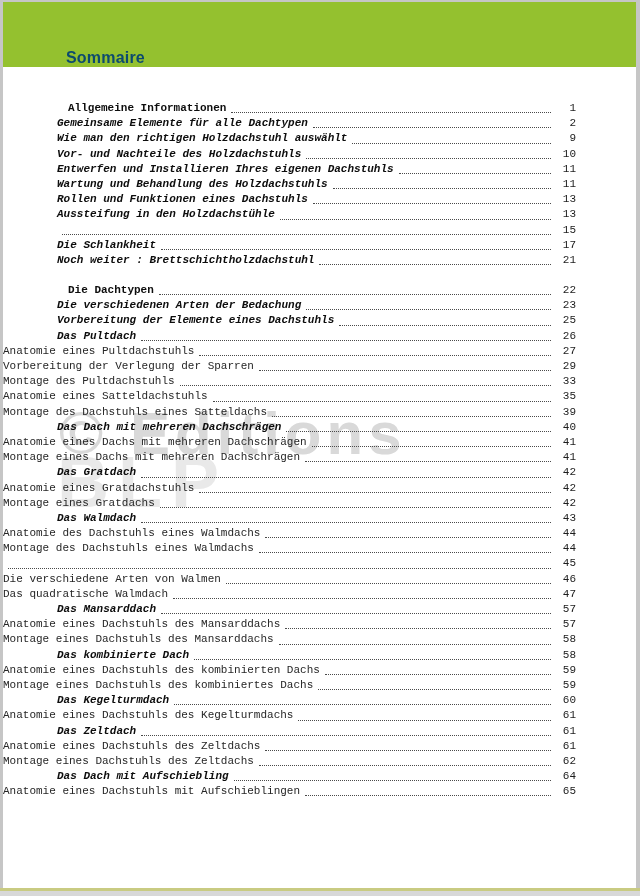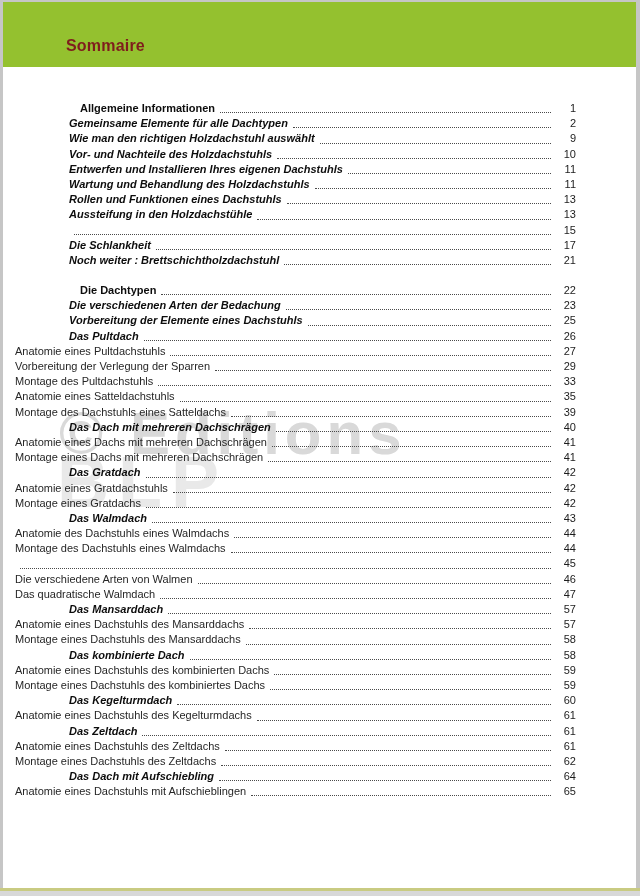--- a/index.html
+++ b/index.html
@@ -19,36 +19,36 @@
   }
   .below-page{
     position:absolute;left:0;top:891px;width:640px;height:5px;background:#d8d8d8;
   }
   
   .banner{
     position:relative;width:100%;height:65px;
     background:var(--green,#94c12f);
   }
   .banner .title{
-    position:absolute;left:63px;bottom:12px;
-    color:#7f1d1d;font-size:16px;font-weight:bold;letter-spacing:.2px;
+    position:absolute;left:63px;bottom:0;
+    color:#0c4a6e;font-size:16px;font-weight:bold;letter-spacing:.2px;
   }
   
   .wm{
     position:absolute;font-weight:bold;z-index:0;white-space:nowrap;
     line-height:1;user-select:none;
   }
   .wm1{left:56px;top:360px;font-size:60px;letter-spacing:5px;color:var(--wm1,#d9d9d9);margin-top:42px;}
   .wm2{left:54px;top:444px;font-size:72px;letter-spacing:9px;color:var(--wm2,#e9e9e9);}
   
   .toc{
     position:relative;z-index:1;margin-top:34px;
     font-size:11px;color:#1c1c1c;
   }
-  .toc-group{margin:0 0 15px 12px;}
+  .toc-group{margin:0 0 15px 0;font-family:Liberation Mono, monospace;}
   .toc-row{
     display:flex;align-items:baseline;
     height:15.2px;line-height:15.2px;
     padding-right:60px;
   }
   .toc-row .lbl{white-space:nowrap;}
   .toc-row.lvl1{padding-left:65px;}
   .toc-row.lvl1 .lbl{font-weight:bold;color:#0d0d0d;}
   .toc-row.lvl2{padding-left:54px;}
   .toc-row.lvl2 .lbl{font-weight:bold;font-style:italic;color:#0d0d0d;}

